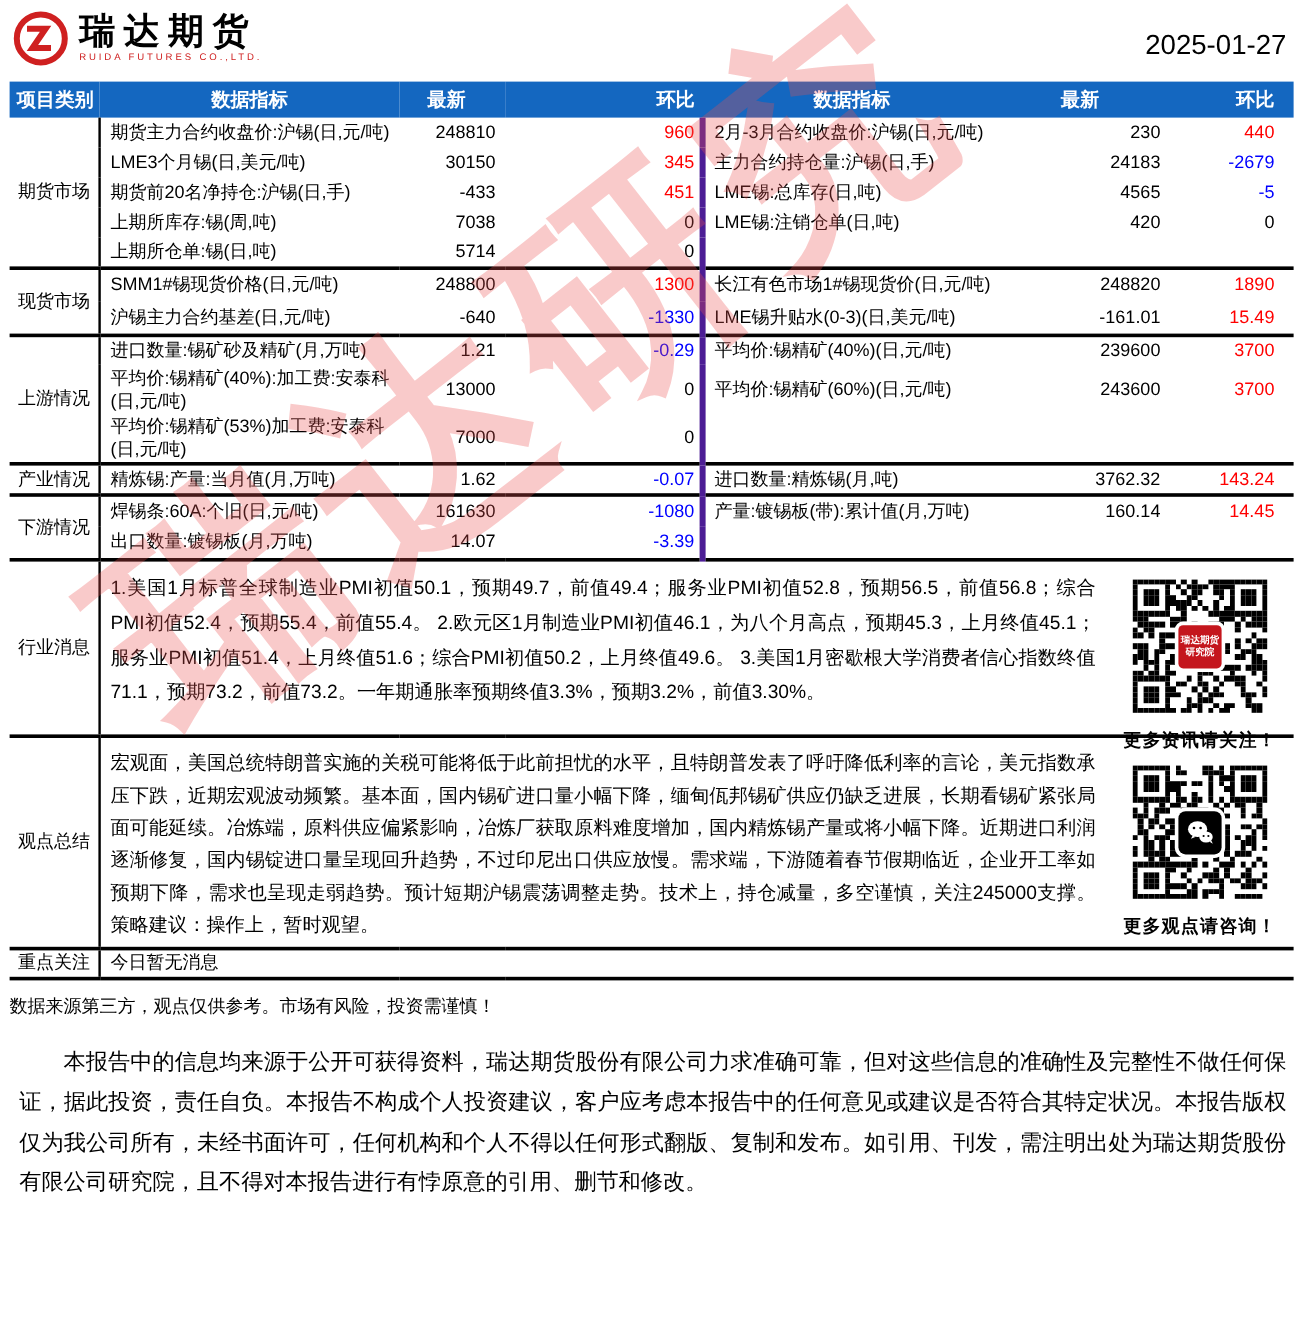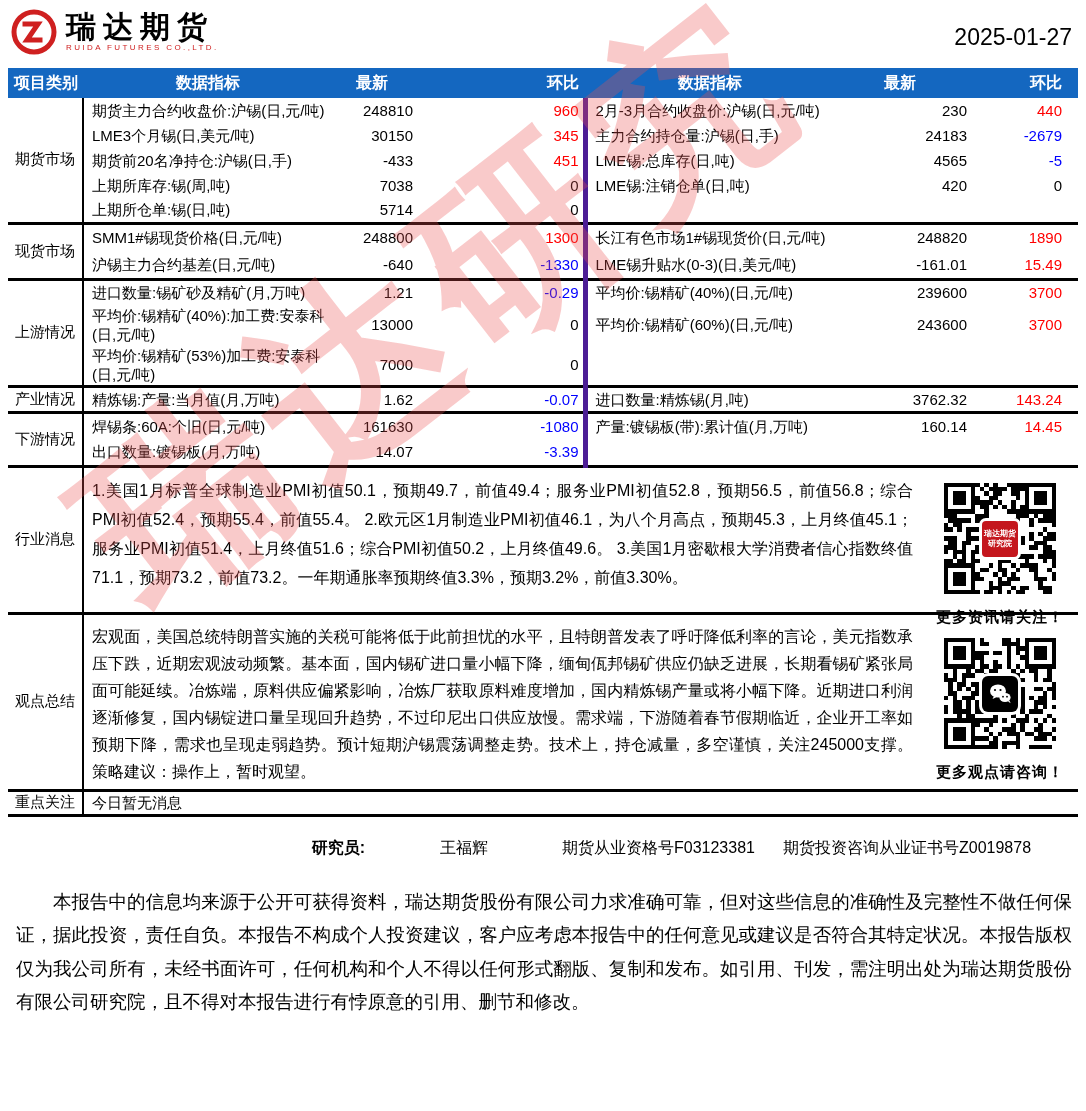--- a/index.html
+++ b/index.html
@@ -931,26 +931,21 @@
         </td>
       </tr>
 
       <tr class="sec last" style="height:25px">
         <td class="cat">重点关注</td>
         <td class="ind" colspan="6">今日暂无消息</td>
       </tr>
     </tbody>
   </table>
 
+  <div class="risk-note">数据来源第三方，观点仅供参考。市场有风险，投资需谨慎！</div>
 
   <div class="res-block">
-    <div class="res-row">
-      <span class="res-role b">研究员:</span>
-      <span class="res-name">王福辉</span>
-      <span class="res-cert">期货从业资格号F03123381</span>
-      <span class="res-cert2">期货投资咨询从业证书号Z0019878</span>
-    </div>
   </div>
 
   <div class="disc-text">本报告中的信息均来源于公开可获得资料，瑞达期货股份有限公司力求准确可靠，但对这些信息的准确性及完整性不做任何保证，据此投资，责任自负。本报告不构成个人投资建议，客户应考虑本报告中的任何意见或建议是否符合其特定状况。本报告版权仅为我公司所有，未经书面许可，任何机构和个人不得以任何形式翻版、复制和发布。如引用、刊发，需注明出处为瑞达期货股份有限公司研究院，且不得对本报告进行有悖原意的引用、删节和修改。</div>
 
   <div class="watermark">瑞达研究</div>
 </div>
 
 </body></html>

